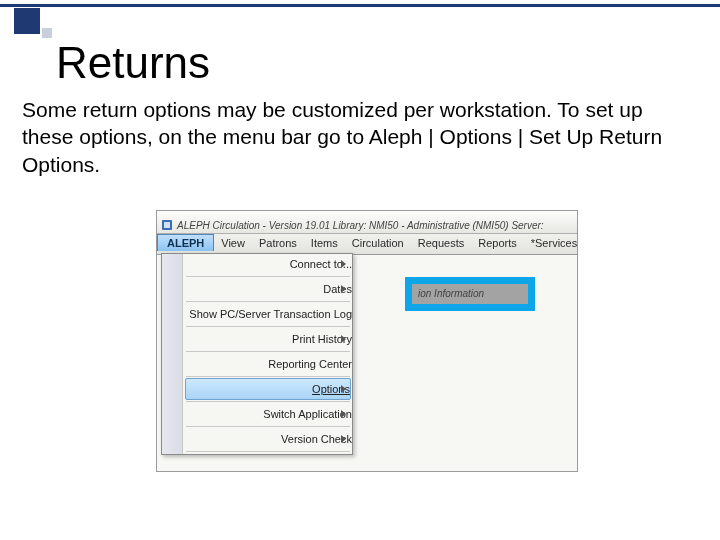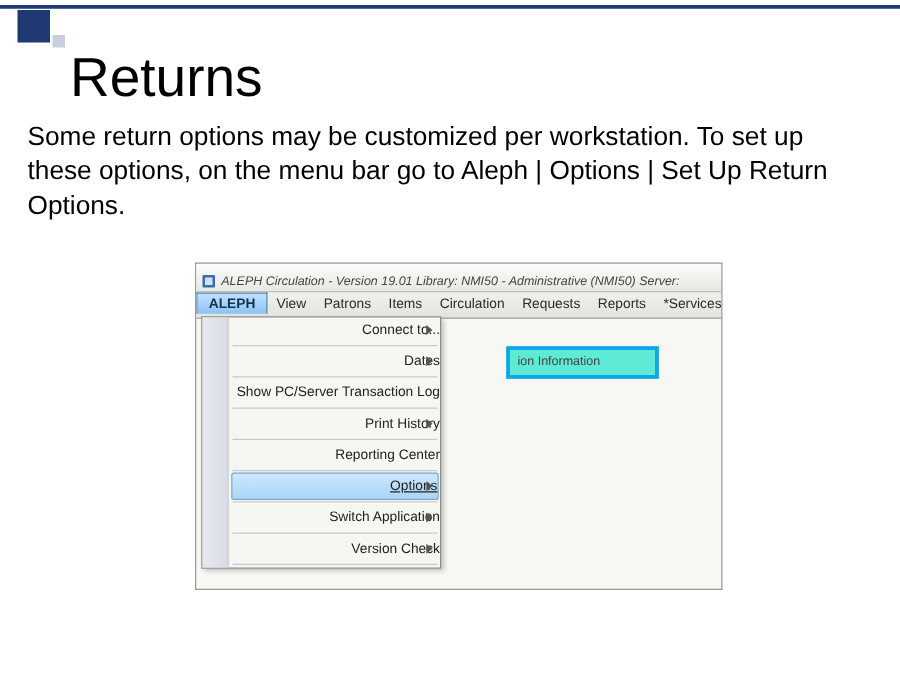--- a/index.html
+++ b/index.html
@@ -117,22 +117,22 @@
   }
   .submenu .sm-item.hl{
     background:linear-gradient(#cde8ff,#aad4f6);
     border:1px solid #6ea3cf;
     margin:-1px 1px -1px 23px;padding-left:3px;border-radius:2px;
   }
   .submenu .sm-sep{height:0;border-top:1px solid #c9c9c9;margin:2px 2px 2px 24px}
   
   .bg-tab{
     position:absolute;left:248px;top:66px;width:110px;height:20px;
-    border:3px solid #0ea5e9;background:#5eead4;
-    font-size:10px;color:#444;line-height:20px;padding-left:6px;
+    border:7px solid #0ea5e9;background:#a3a3a3;
+    font-size:10px;color:#444;line-height:20px;padding-left:6px;font-style:italic;
   }
 </style>
 </head>
 <body>
 
 <div class="deco-line"></div>
 <div class="deco-square"></div>
 <div class="deco-square-sm"></div>
 
 <div class="slide-title">Returns</div>

